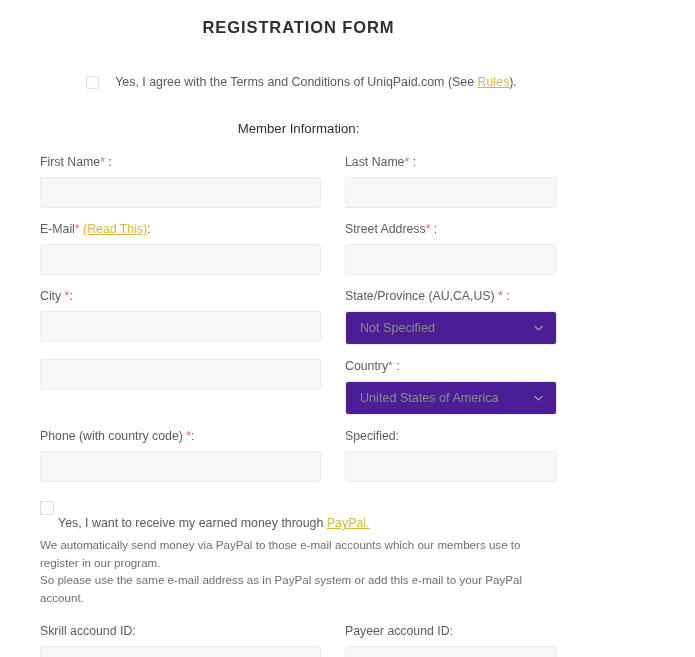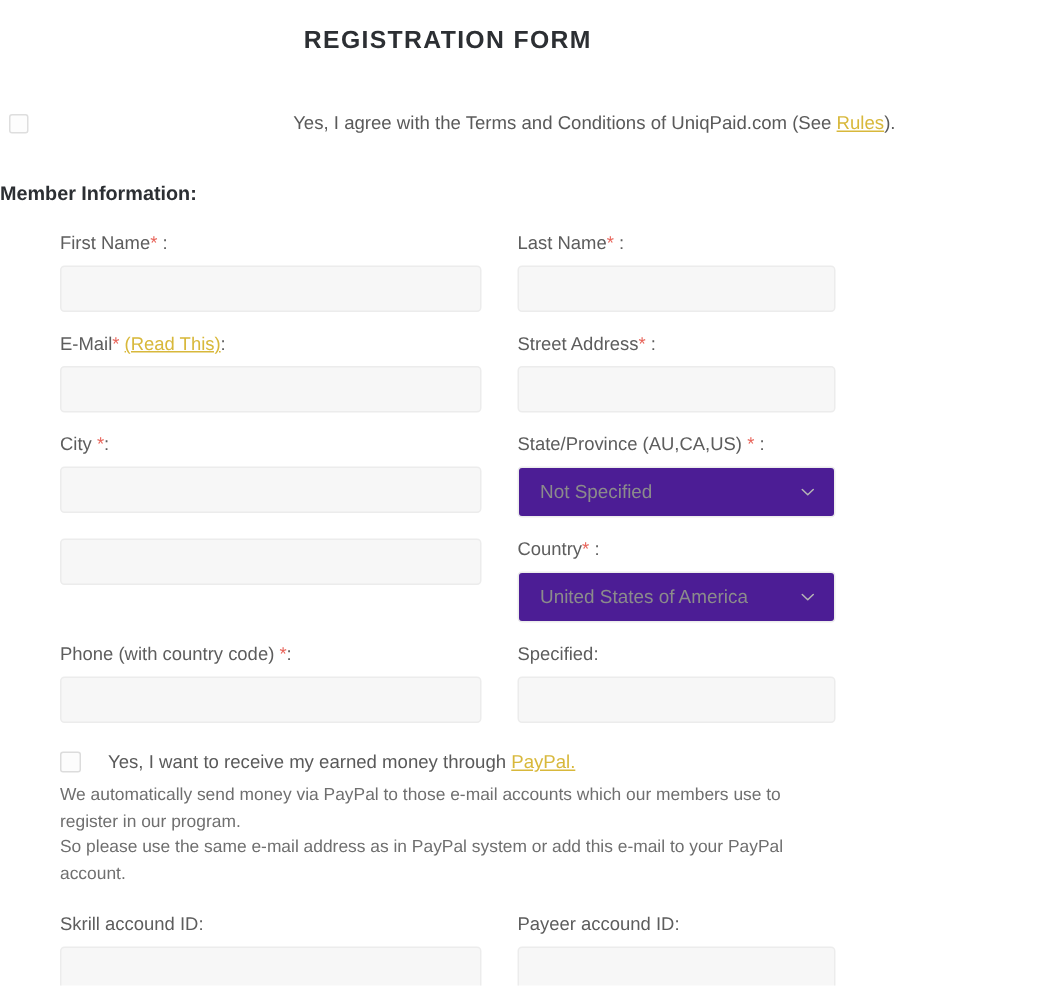--- a/index.html
+++ b/index.html
@@ -32,21 +32,21 @@
     letter-spacing: 0.9px;
     color: #2c2f33;
     margin: 0;
     padding-top: 18px;
   }
 
   
   .terms-row {
     display: flex;
     align-items: flex-start;
-    justify-content: space-between;
+    justify-content: center;
     margin-top: 37px;
     padding-left: 6px;
   }
   .checkbox {
     width: 13px;
     height: 13px;
     border: 1px solid #dedede;
     border-radius: 2px;
     background: #fdfdfd;
     flex: 0 0 auto;
@@ -60,22 +60,23 @@
     line-height: 17px;
   }
   .link-gold {
     color: #d8b83b;
     text-decoration: underline;
     cursor: pointer;
   }
 
   
   .section-heading {
+    text-align: center;
     font-size: 13.2px;
-    font-weight: bold;
+    font-weight: normal;
     color: #2c2f33;
     margin: 0;
     padding-top: 30px;
   }
 
   
   .form-grid {
     margin-top: 19px;
     padding: 0 40px 0 40px;
     display: grid;
@@ -142,20 +143,21 @@
   .chevron svg { display: block; }
 
   
   .paypal-block {
     padding: 0 40px;
     margin-top: 4px;
   }
   .paypal-row {
     display: flex;
     align-items: flex-start;
+    flex-direction: column;
   }
   .paypal-check {
     width: 14px;
     height: 14px;
     border: 1px solid #dcdcdc;
     border-radius: 2px;
     background: #fcfcfc;
     flex: 0 0 auto;
     margin-top: 1px;
     cursor: pointer;

